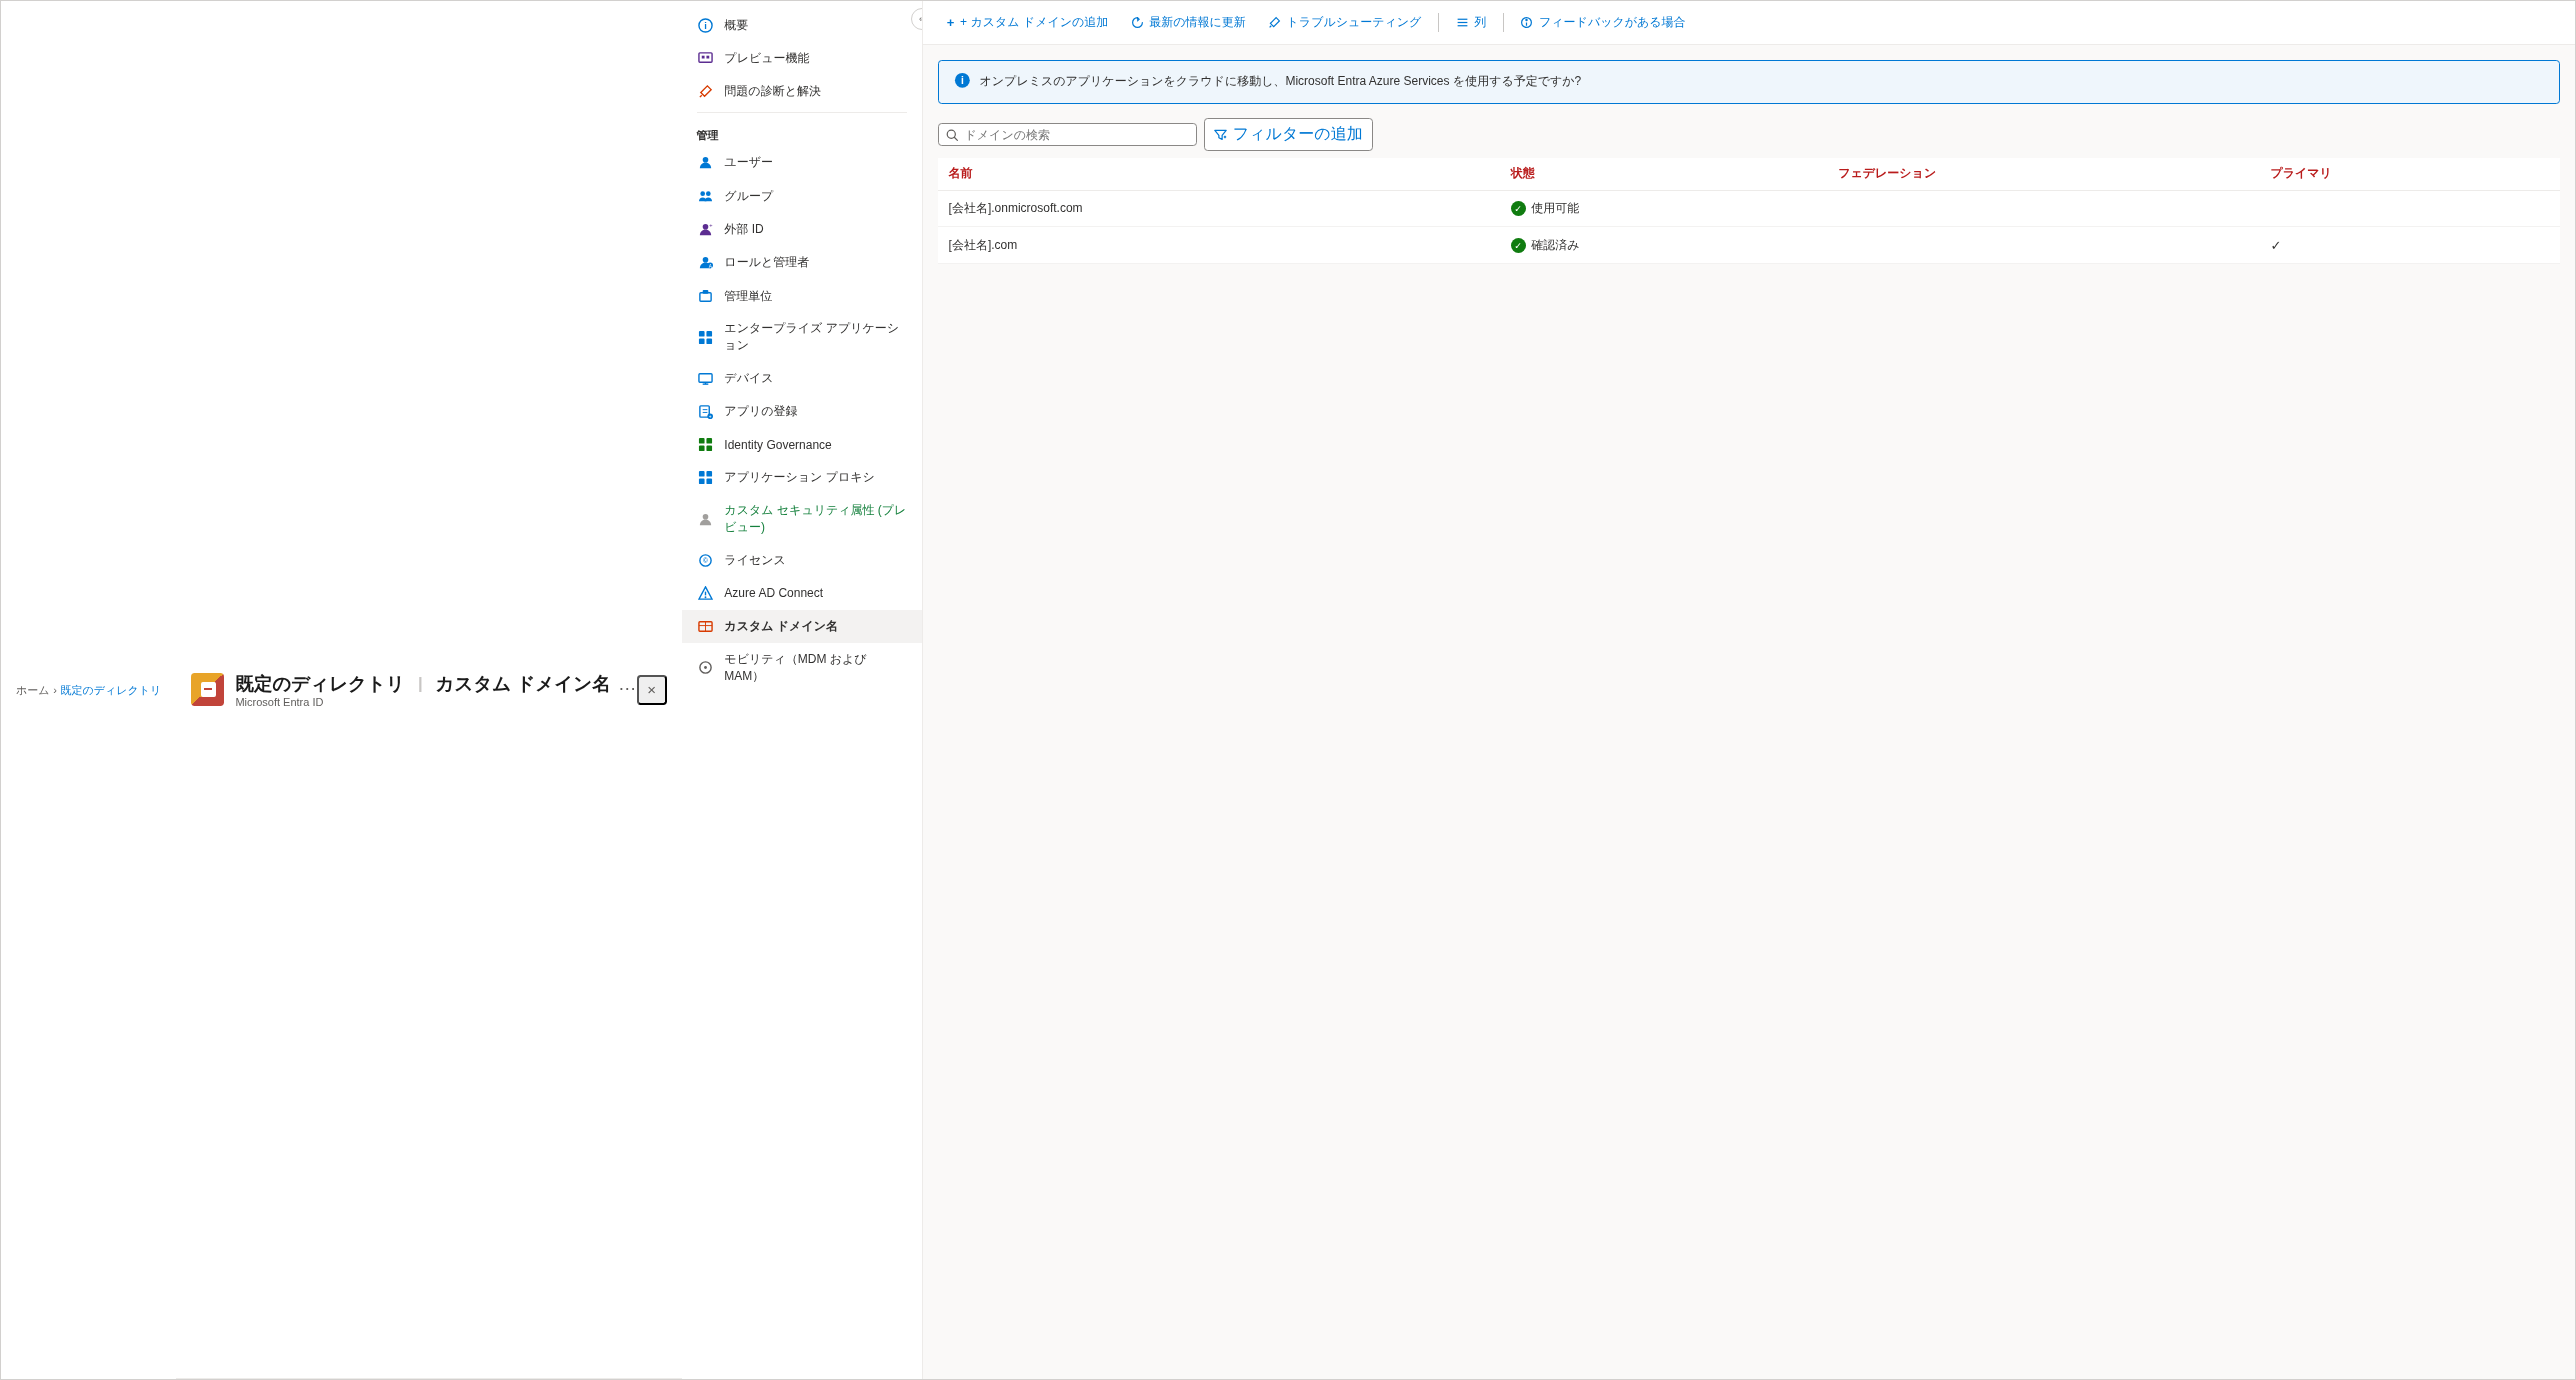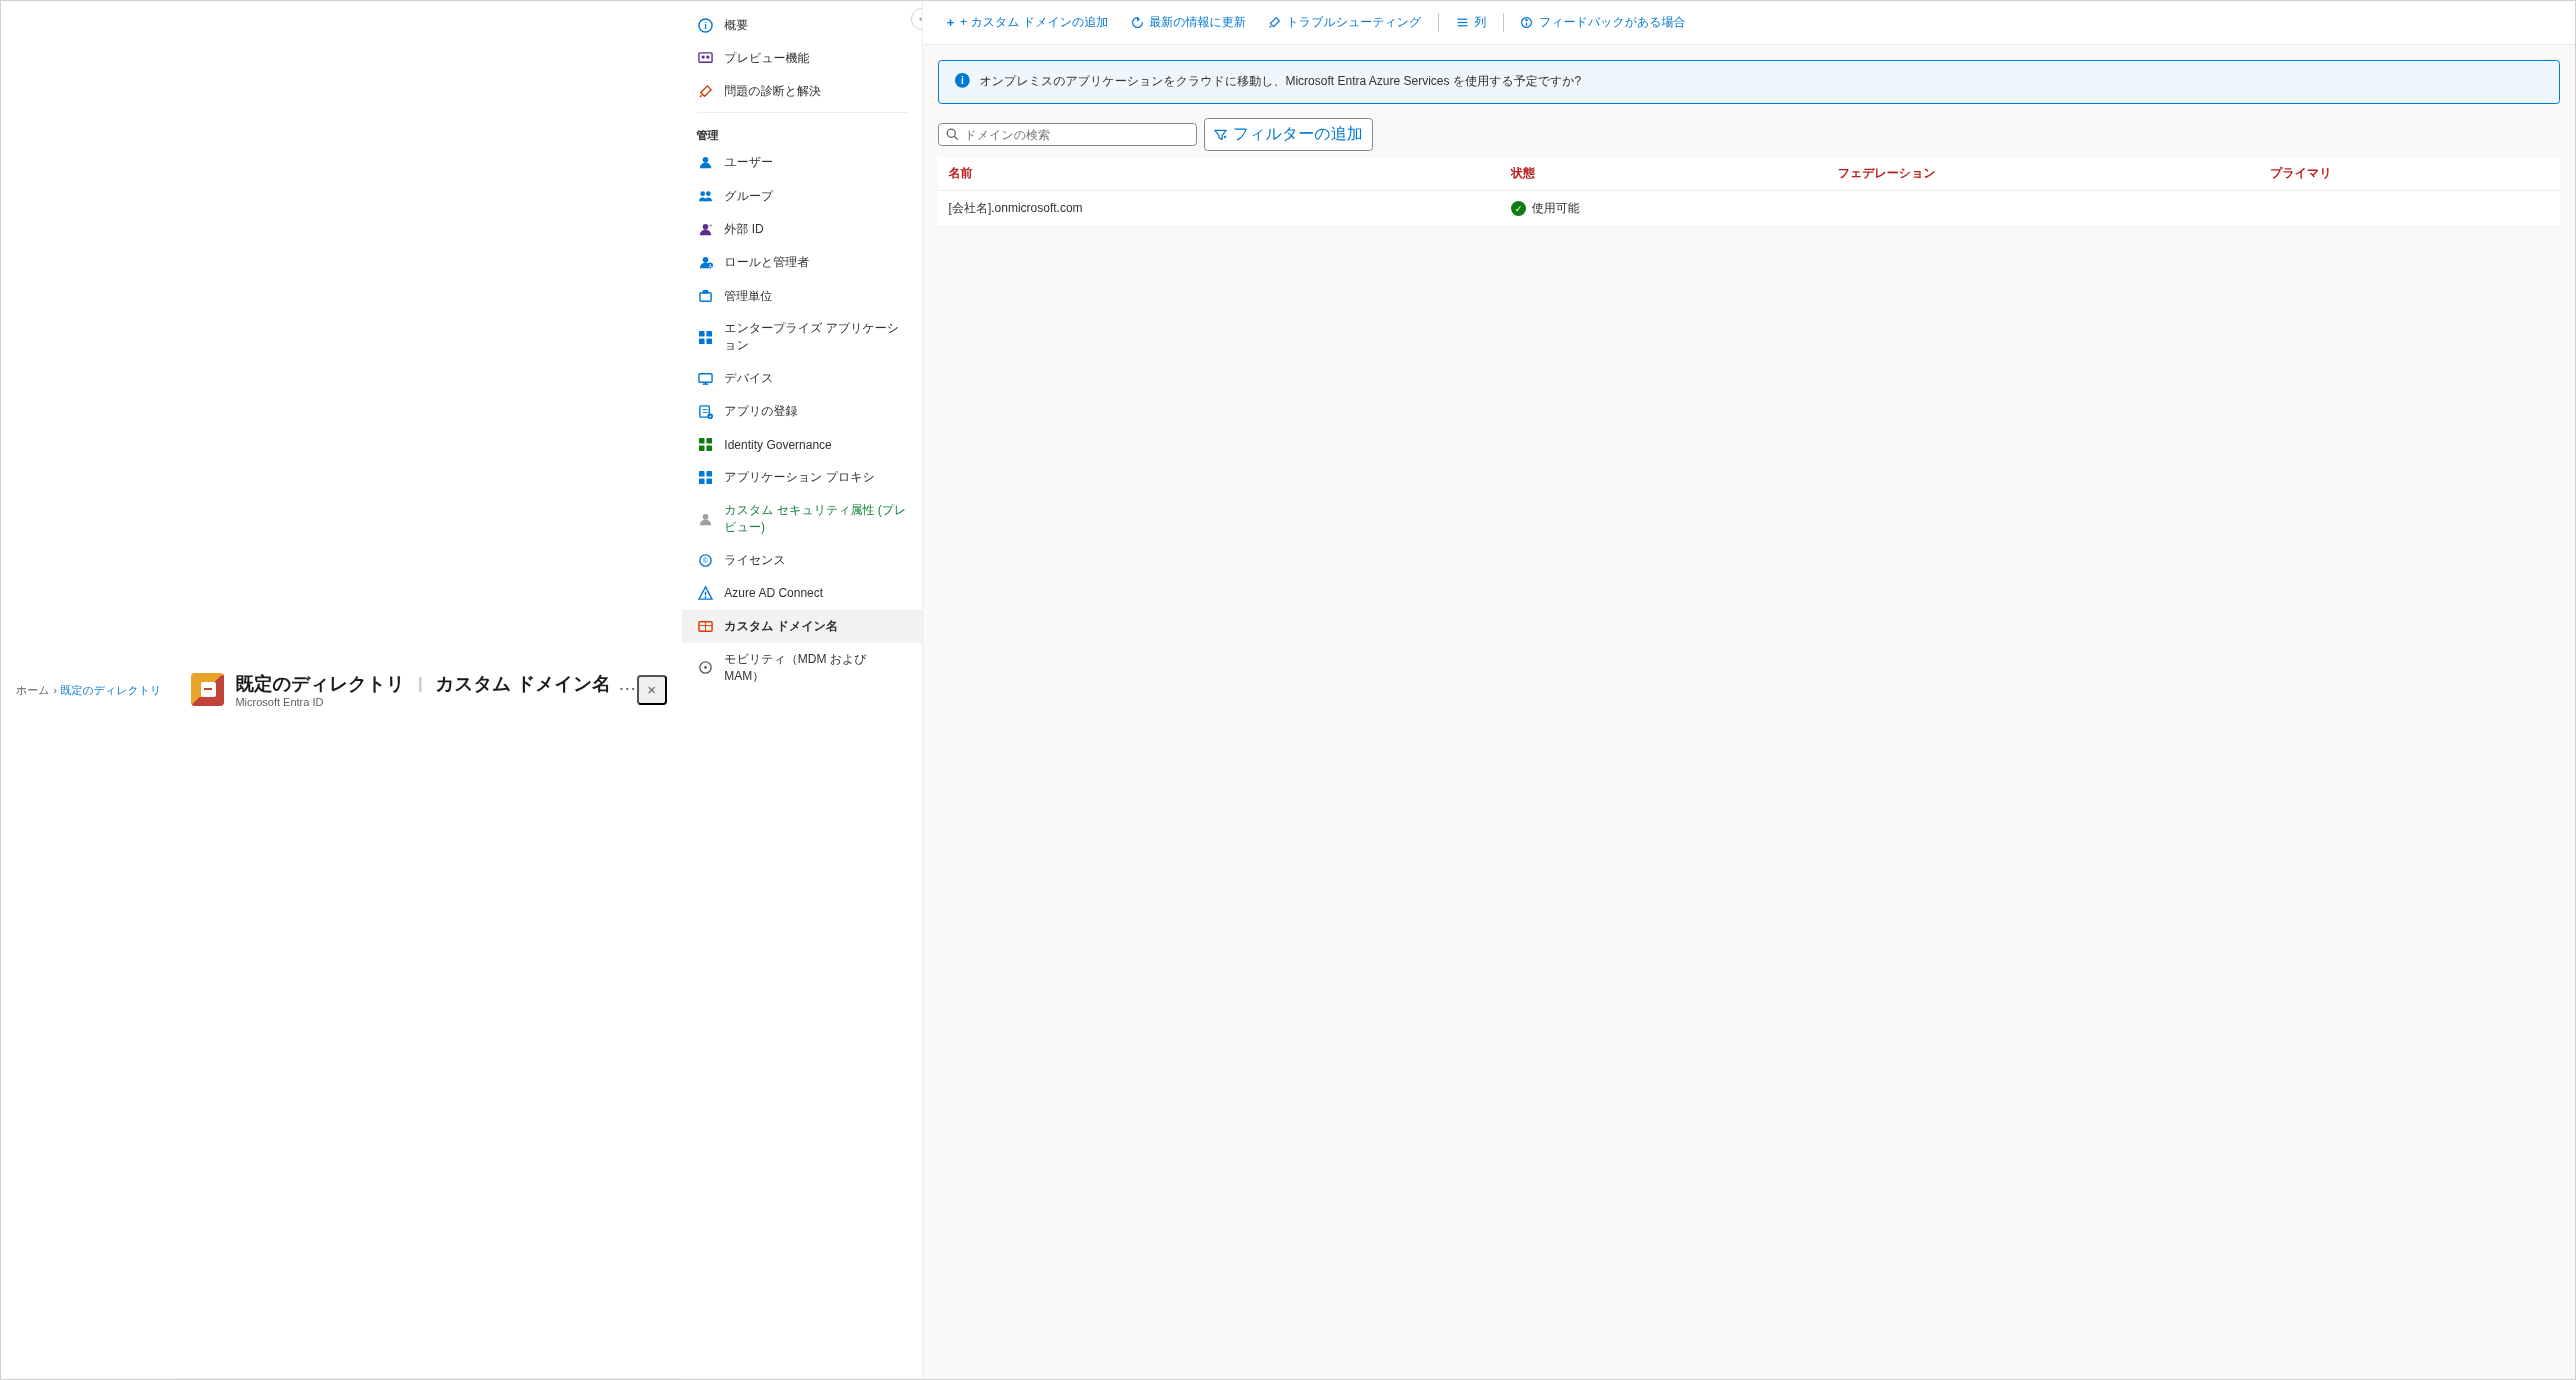--- a/index.html
+++ b/index.html
@@ -206,21 +206,21 @@
     }
     
     .filter-row {
       display: flex;
       align-items: center;
       gap: 7.4px;
       padding: 7.4px 15px;
     }
     .search-box {
       display: flex;
-      align-items: center;
+      align-items: flex-end;
       border: 0.9px solid #8a8886;
       border-radius: 3.7px;
       padding: 3.7px 7.4px;
       gap: 5.6px;
       background: #fff;
       min-width: 259px;
     }
     .search-box input {
       border: none;
       outline: none;
@@ -596,19 +596,30 @@
                 <td>[会社名].onmicrosoft.com</td>
                 <td>
     <div class="status-badge">
       <div class="status-dot green">✓</div>
       <span>使用可能</span>
     </div>
   </td>
                 <td></td>
                 <td></td>
               </tr>
+              <tr>
+                <td>[会社名].com</td>
+                <td>
+    <div class="status-badge">
+      <div class="status-dot green">✓</div>
+      <span>確認済み</span>
+    </div>
+  </td>
+                <td></td>
+                <td><span class="check-mark">✓</span></td>
+              </tr>
             </tbody>
         </table>
       </div>
     </div>
   </div>
 </div>
 
 
 </body></html>

